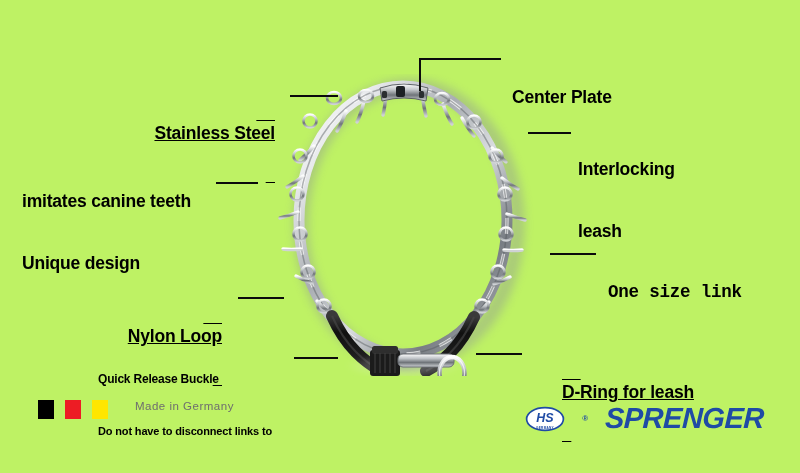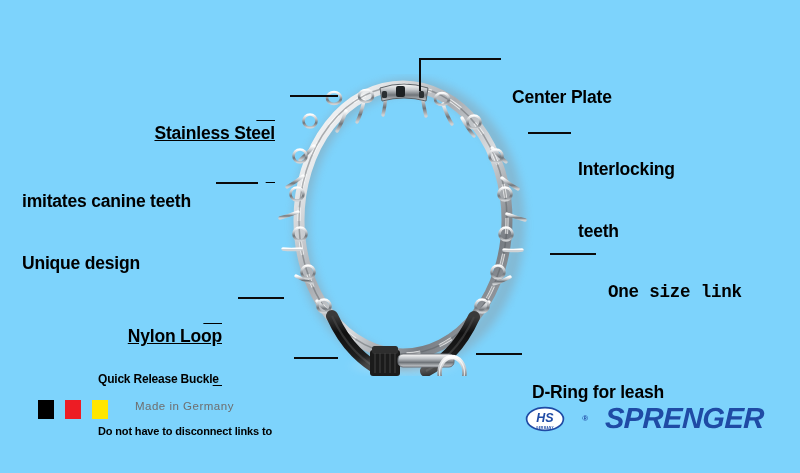--- a/index.html
+++ b/index.html
@@ -4,21 +4,21 @@
 <style>
   html, body {
     margin: 0;
     padding: 0;
     background: #ffffff;
   }
   #page {
     position: relative;
     width: 800px;
     height: 473px;
-    background: #7dd3fc;
+    background: #bef264;
     overflow: hidden;
     font-family: "Liberation Sans", sans-serif;
   }
 
   
   .callout {
     position: absolute;
     color: #000000;
     font-weight: bold;
     line-height: 1.18;
@@ -242,21 +242,21 @@
   <div class="leader leader-h" style="left:419px; top:58px; width:82px;"></div>
   <div class="leader leader-v" style="left:419px; top:58px; height:33px;"></div>
 
   <div class="callout cal-lg al-right" style="left:60px; top:82px; width:215px;">
     <span class="ln">Stainless Steel</span>
   </div>
   <div class="leader leader-h" style="left:290px; top:95px; width:48px;"></div>
 
   <div class="callout cal-lg al-ctr" style="left:578px; top:118px; width:190px;">
     <span class="ln">Interlocking</span>
-    <span class="ln">teeth</span>
+    <span class="ln">leash</span>
   </div>
   <div class="leader leader-h" style="left:528px; top:132px; width:43px;"></div>
 
   <div class="callout cal-lg al-ctr" style="left:22px; top:150px; width:180px;">
     <span class="ln">imitates canine teeth</span>
     <span class="ln">Unique design</span>
   </div>
   <div class="leader leader-h" style="left:216px; top:182px; width:42px;"></div>
 
   <div class="callout cal-lg al-left" style="left:608px; top:241px;font-family:Liberation Mono, monospace;">
@@ -269,21 +269,21 @@
   </div>
   <div class="leader leader-h" style="left:238px; top:297px; width:46px;"></div>
 
   <div class="callout al-ctr" style="left:98px; top:334px; width:196px;">
     <span class="ln cal-md">Quick Release Buckle</span>
     <span class="ln sub">Do not have to disconnect links to</span>
     
   </div>
   <div class="leader leader-h" style="left:294px; top:357px; width:44px;"></div>
 
-  <div class="callout cal-lg al-left" style="left:532px; top:341px;">
+  <div class="callout cal-lg al-left" style="left:562px; top:341px;text-decoration:underline;">
     <span class="ln">D-Ring for leash</span>
   </div>
   <div class="leader leader-h" style="left:476px; top:353px; width:46px;"></div>
 
   <div id="footer">
 
     <div class="flag-row">
       <span class="swatch" style="background: rgb(0, 0, 0);"></span>
       <span class="swatch" style="background: rgb(237, 28, 36);"></span>
       <span class="swatch" style="background: rgb(255, 230, 0);"></span>

